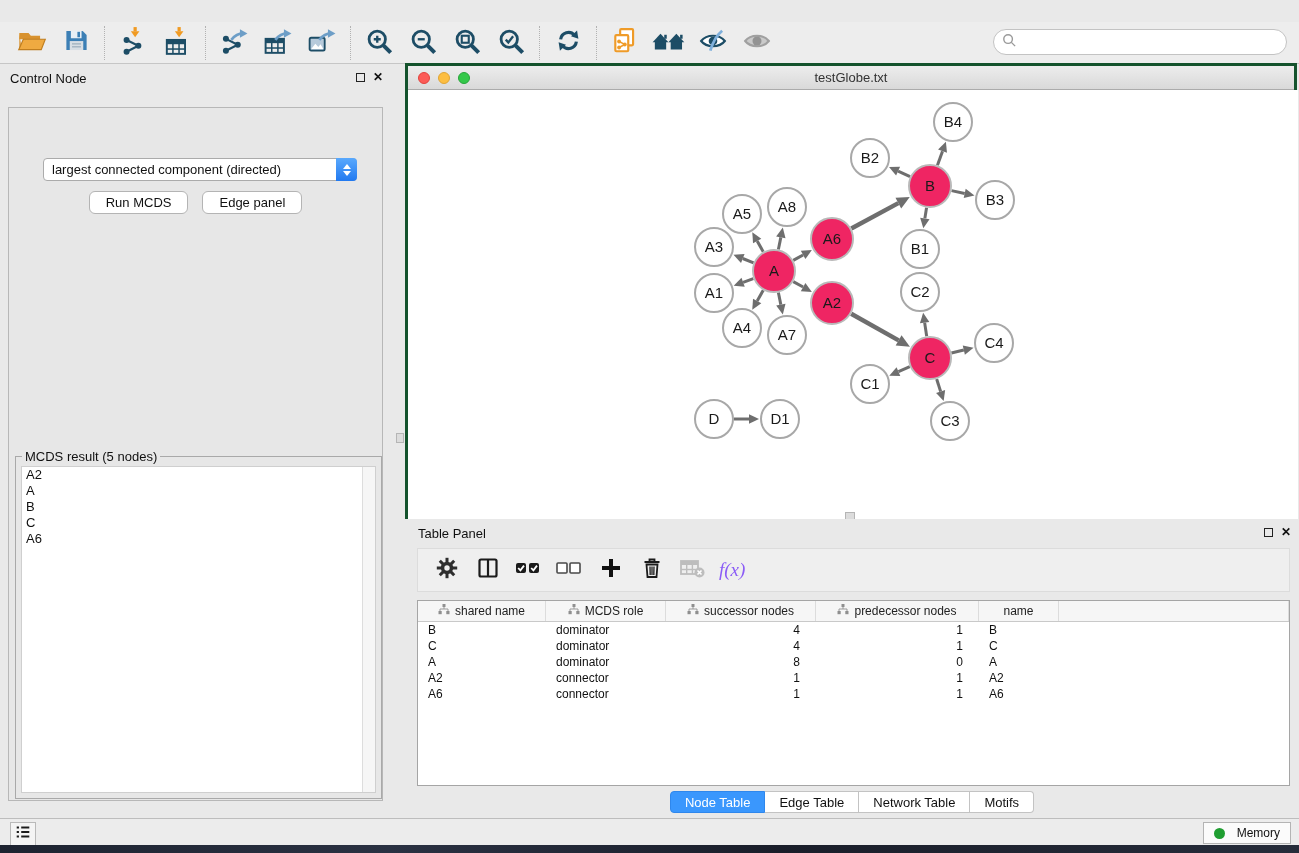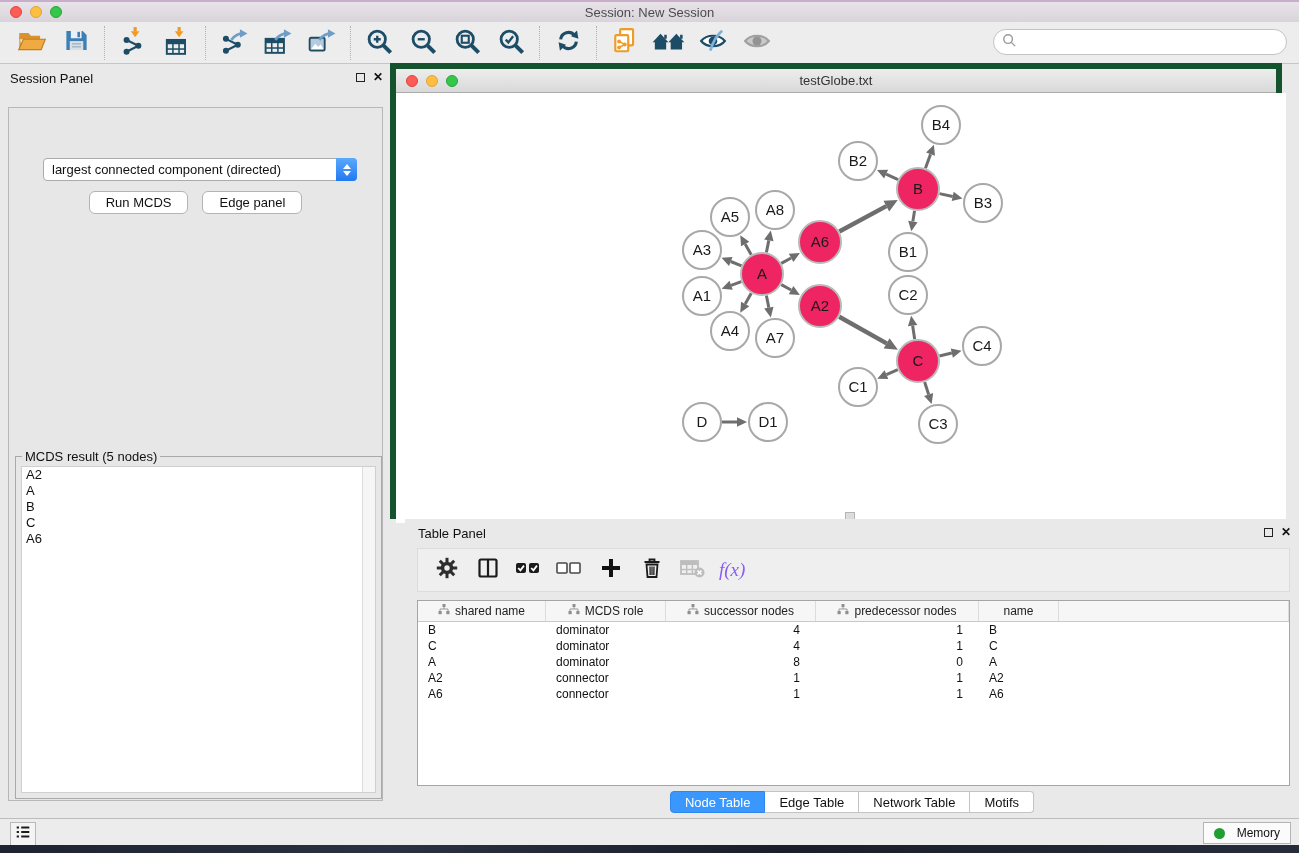--- a/index.html
+++ b/index.html
@@ -60,22 +60,22 @@
   .result-list{position:absolute;left:5px;top:9px;right:5px;bottom:5px;background:#fff;
     border:1px solid #cfcfcf;overflow:hidden;}
   .result-scroll{position:absolute;right:0;top:0;width:13px;height:100%;background:#f6f6f6;border-left:1px solid #ddd;}
   .mcds-item{font-size:13px;line-height:16px;padding-left:4px;color:#111;}
 
   
   .knob-left{position:absolute;left:396px;top:433px;width:8px;height:10px;background:#dcdcdc;border:1px solid #b5b5b5;}
   .knob-bottom{position:absolute;left:845px;top:512px;width:10px;height:8px;background:#dcdcdc;border:1px solid #b5b5b5;}
 
   
-  .net-window{position:absolute;left:390px;top:63px;width:892px;height:456px;background:#a3a3a3;
-    border:6px solid #14532d;}
+  .net-window{position:absolute;left:405px;top:63px;width:892px;height:456px;background:#a3a3a3;
+    border:3px solid #14532d;}
   .net-titlebar{position:absolute;left:0;top:0;width:100%;height:24px;
     background:linear-gradient(#ededed,#d9d9d9);border-bottom:1px solid #ababab;
     display:flex;align-items:center;justify-content:center;}
   .net-titlebar .title{font-size:13px;color:#333;}
   .net-canvas{position:absolute;left:0;top:24px;width:890px;height:430px;background:#fff;}
 
   
   .table-panel{position:absolute;left:405px;top:519px;width:894px;height:299px;background:#e9e9e9;}
   .tp-toolbar{position:absolute;left:12px;top:29px;width:873px;height:44px;background:#efefef;
     border:1px solid #dcdcdc;display:flex;align-items:center;padding-left:10px;gap:4px;}
@@ -99,28 +99,20 @@
     border:1px solid #b4b4b4;display:flex;align-items:center;gap:12px;font-size:12px;color:#111;}
   .mem-dot{width:11px;height:11px;border-radius:50%;background:#1f9e31;}
   .desktop-strip{position:absolute;left:0;top:845px;width:1299px;height:8px;
     background:linear-gradient(90deg,#1d2330,#2a3142 30%,#1a1e2a 60%,#262c3a);}
 </style>
 </head>
 <body>
 
 <div class="screen">
 
-  <div class="titlebar">
-    <div class="lights">
-      <span class="light red"></span>
-      <span class="light yellow"></span>
-      <span class="light green"></span>
-    </div>
-    <div class="title">Session: New Session</div>
-  </div>
 
   <div class="toolbar">
     <div id="main-toolbar-icons" style="display:flex;align-items:center;">
         <div class="tb-group">
           <div class="tb-btn">
             <span><svg width="30" height="28" viewBox="0 0 26 24">
     <path d="M2 5 h8 l2 2.5 h8 v3 H2 Z" fill="#d8922f"></path>
     <path d="M2 5 v14 h2 Z" fill="#d8922f"></path>
     <path d="M1.5 19.5 L5.5 10.5 h19 L21 19.5 Z" fill="#efaa41" stroke="#c07e1f" stroke-width="1"></path>
               </svg></span>
@@ -289,21 +281,21 @@
             <circle cx="6.5" cy="6.5" r="4.6" fill="none" stroke="#9a9a9a" stroke-width="1.5"></circle>
             <line x1="10" y1="10" x2="14" y2="14" stroke="#9a9a9a" stroke-width="1.5"></line>
           </svg>
       </span>
       <input type="text" value="" style="">
     </div>
   </div>
 
   <div class="control-panel">
     <div class="panel-head">
-      <span class="panel-title">Session Panel</span>
+      <span class="panel-title">Control Node</span>
       <span class="win-ctrls">
         <span class="float-box"></span>
         <span class="close-x">✕</span>
       </span>
     </div>
     <div class="cp-inset">
       <div class="criterion">
         <span class="val">largest connected component (directed)</span>
         <span class="stepper">
             <span class="tri-up"></span>

